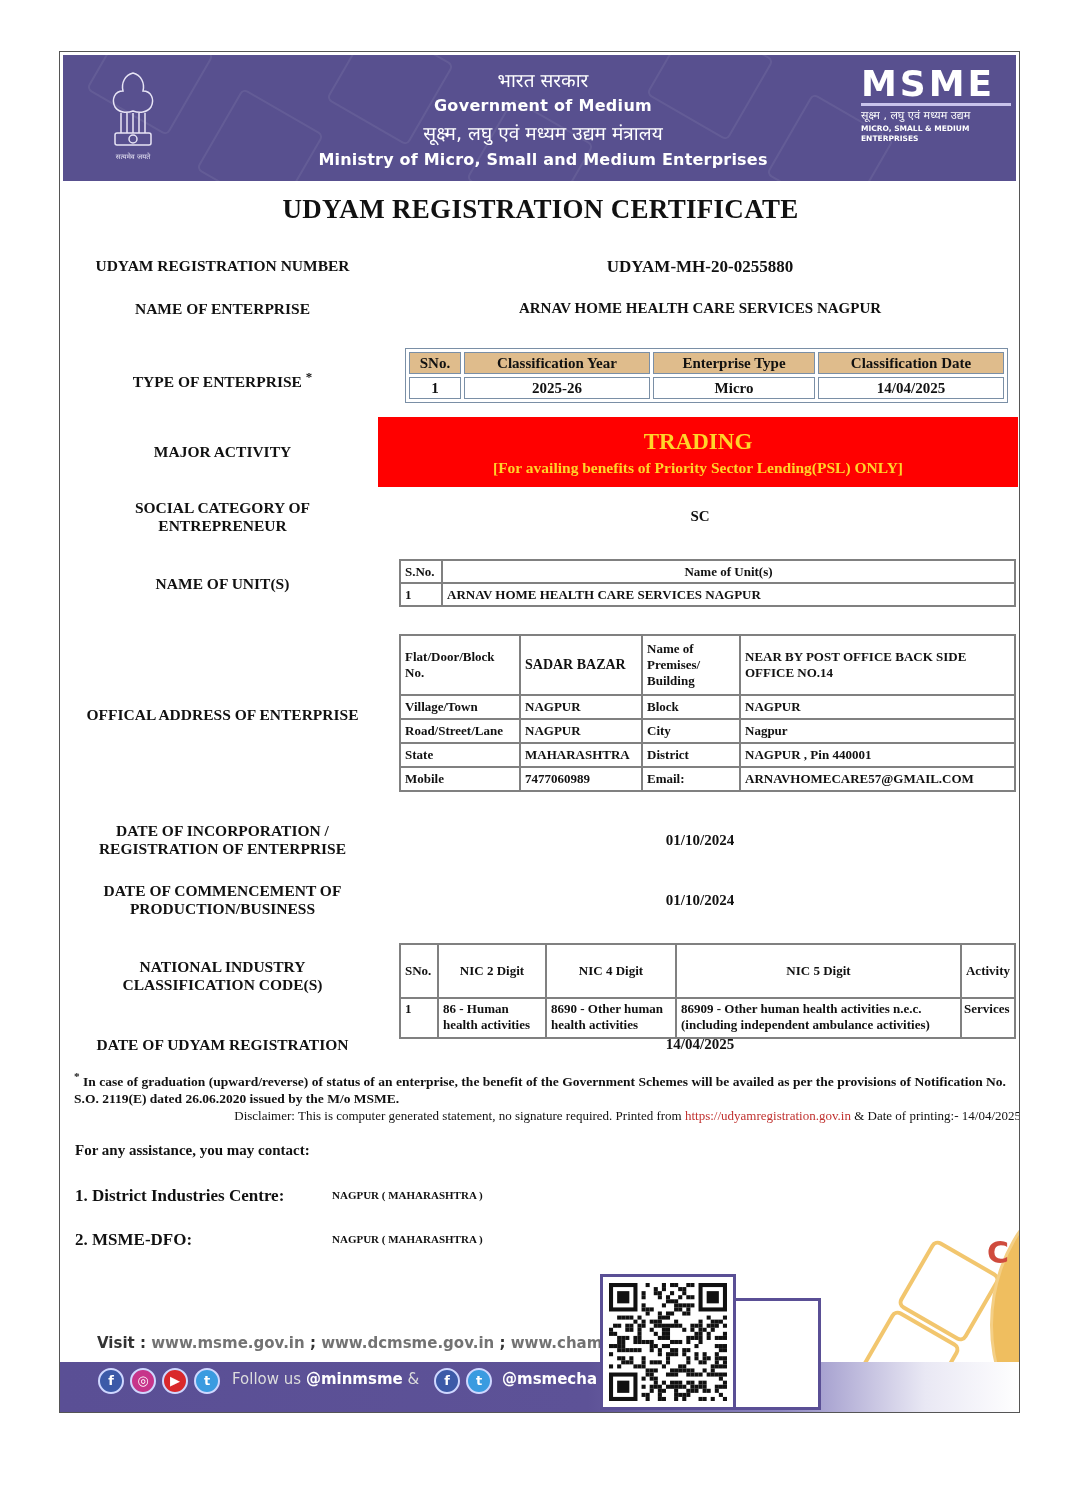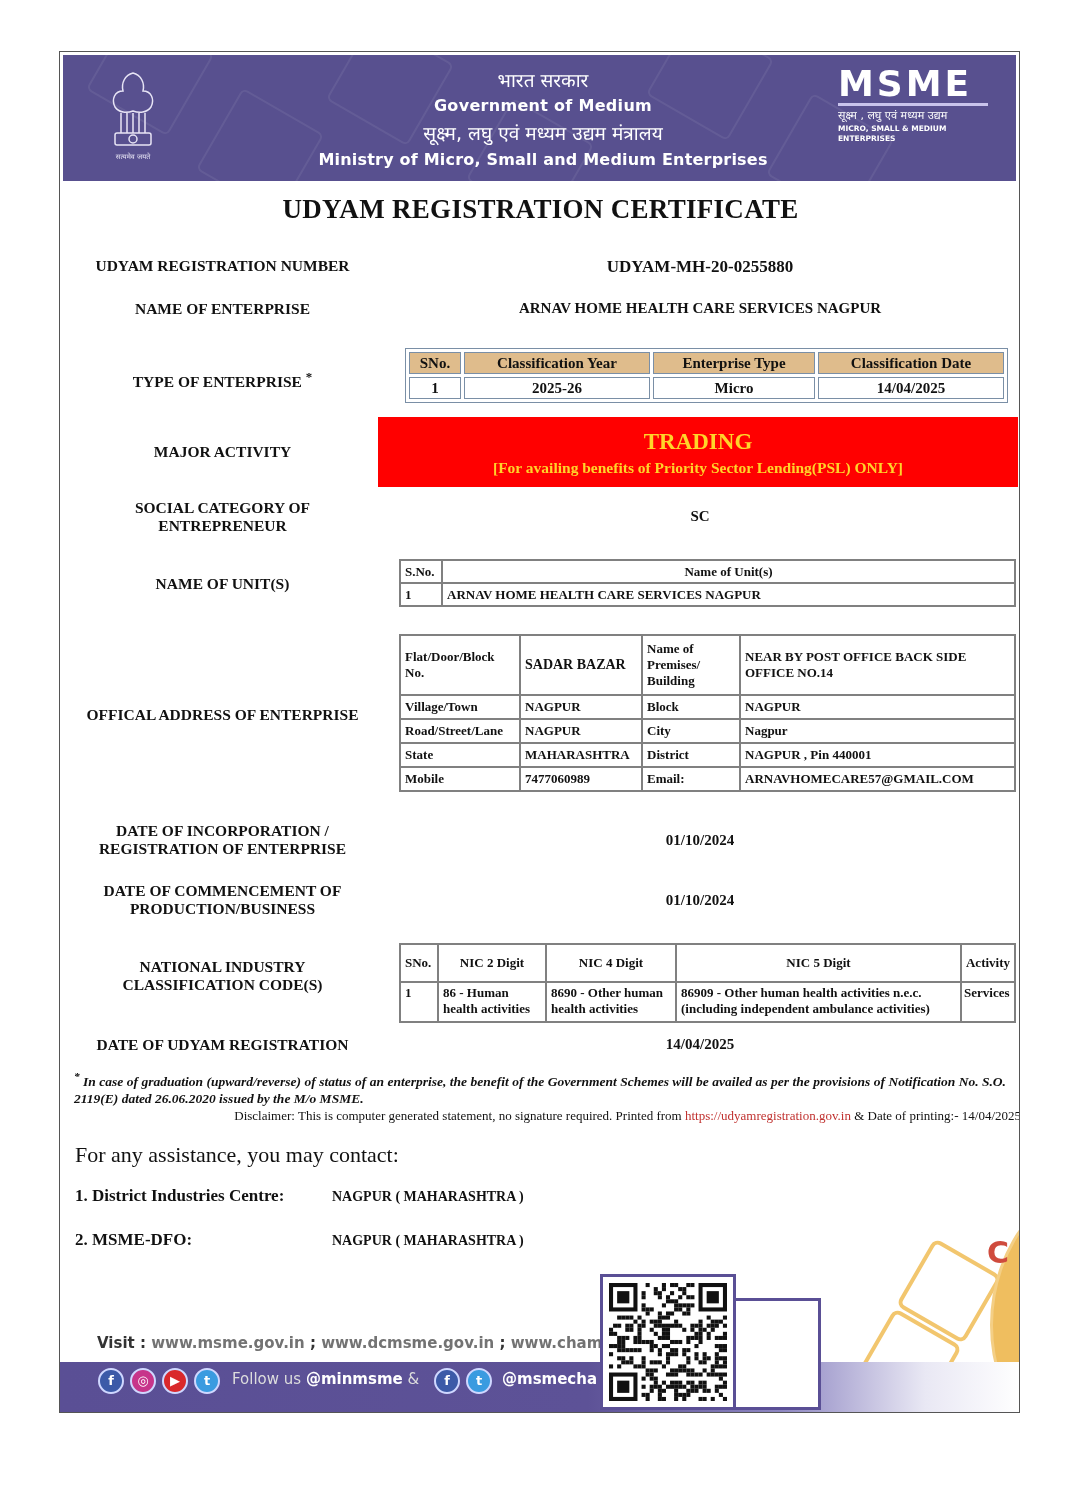--- a/index.html
+++ b/index.html
@@ -7,44 +7,44 @@
   .page{position:absolute;left:59px;top:51px;width:961px;height:1362px;border:1px solid #555;box-sizing:border-box;overflow:hidden;background:#fff;}
   
   .banner{position:absolute;left:3px;top:3px;width:953px;height:126px;background:#58508f;overflow:hidden;}
   .banner .hex{position:absolute;border:2px solid rgba(255,255,255,0.07);width:90px;height:90px;transform:rotate(30deg);border-radius:6px;}
   .emblem{position:absolute;left:40px;top:14px;width:60px;height:96px;}
   .banner-center{position:absolute;left:220px;top:12px;width:520px;text-align:center;color:#fff;font-family:"DejaVu Sans","Liberation Sans",sans-serif;}
   .banner-center .hi1{font-size:19px;line-height:26px;}
   .banner-center .en1{font-size:16px;line-height:26px;font-weight:bold;letter-spacing:0.3px;}
   .banner-center .hi2{font-size:19px;line-height:28px;}
   .banner-center .en2{font-size:16px;line-height:26px;font-weight:bold;letter-spacing:0.2px;}
-  .msme-logo{position:absolute;left:775px;top:12px;width:150px;color:#fff;font-family:"DejaVu Sans","Liberation Sans",sans-serif;}
+  .msme-logo{position:absolute;left:798px;top:12px;width:150px;color:#fff;font-family:"DejaVu Sans","Liberation Sans",sans-serif;}
   .msme-word{font-size:36px;font-weight:bold;letter-spacing:3px;line-height:34px;border-bottom:3px solid #c9c4ec;padding-bottom:2px;}
   .msme-hi{font-size:11px;line-height:16px;margin-top:2px;}
   .msme-en{font-size:7.5px;line-height:10px;font-weight:bold;}
   
   .title{position:absolute;left:0;top:142px;width:961px;text-align:center;font-size:27px;font-weight:bold;letter-spacing:0.3px;}
   .lbl{position:absolute;left:10px;width:305px;text-align:center;font-weight:bold;font-size:15.5px;line-height:18px;}
   .val{position:absolute;left:330px;width:620px;text-align:center;font-weight:bold;font-size:15px;}
   table{border-collapse:separate;font-family:"Liberation Serif",serif;margin-left:9px;}
   .cls-table{position:absolute;left:336px;top:296px;border-spacing:3px;border:1px solid #7a8fa6;}
   .cls-table td,.cls-table th{border:1px solid #7a8fa6;text-align:center;font-size:15px;font-weight:bold;height:18px;padding:1px 4px;}
   .cls-table th{background:#dfbc8c;}
   .red-box{position:absolute;left:318px;top:365px;width:640px;height:70px;background:#ff0000;text-align:center;color:#ffd42a;font-weight:bold;}
   .red-box .big{font-size:23px;line-height:32px;margin-top:9px;}
   .red-box .small{font-size:15.5px;line-height:20px;}
   .grid{position:absolute;border-collapse:collapse;border:2px solid #808080;}
   .grid td,.grid th{border:2px solid #808080;font-size:13px;font-weight:bold;padding:2px 4px;text-align:left;vertical-align:middle;}
   .grid th{text-align:center;}
-  .footnote{position:absolute;left:14px;top:1016px;width:932px;font-size:13.5px;font-weight:bold;line-height:17px;text-align:justify;font-style:italic;}
+  .footnote{position:absolute;left:14px;top:1016px;width:932px;font-size:13.5px;font-weight:bold;line-height:17px;text-align:justify;}
   .disclaimer{position:absolute;left:0;top:1056px;width:961px;text-align:right;font-size:13px;}
   .disclaimer .link{color:#c0312f;}
-  .assist{position:absolute;left:15px;top:1090px;font-size:22px;font-weight:normal;}
+  .assist{position:absolute;left:15px;top:1090px;font-size:15px;font-weight:bold;}
   .contact-l{position:absolute;left:15px;font-size:17px;font-weight:bold;}
-  .contact-v{position:absolute;left:272px;font-size:14px;font-weight:bold;}
+  .contact-v{position:absolute;left:272px;font-size:11px;font-weight:bold;}
   .visit{position:absolute;left:37px;top:1282px;font-family:"DejaVu Sans","Liberation Sans",sans-serif;font-weight:bold;font-size:15px;color:#333;white-space:nowrap;}
   .visit .u{color:#737373;}
   .follow-bar{position:absolute;left:0;top:1310px;width:961px;height:50px;background:linear-gradient(90deg,#5a4f95 0%,#5d5297 55%,#8e87c2 75%,#e9e8f4 90%,#fff 100%);}
   .social{position:absolute;top:1316px;width:26px;height:26px;border-radius:50%;border:2px solid #cfd7ff;box-sizing:border-box;color:#fff;font-family:"DejaVu Sans",sans-serif;font-size:13px;text-align:center;line-height:22px;font-weight:bold;}
   .follow-text{position:absolute;top:1318px;font-family:"DejaVu Sans","Liberation Sans",sans-serif;color:#ddd;font-size:15px;white-space:nowrap;}
   .follow-text b{color:#fff;}
   .qr-frame{position:absolute;left:540px;top:1222px;width:136px;height:136px;border:3px solid #5a4f95;background:#fff;box-sizing:border-box;}
   .qr-frame2{position:absolute;left:675px;top:1246px;width:86px;height:112px;border:3px solid #5a4f95;border-left:none;background:#fff;box-sizing:border-box;}
   .champ-circle{position:absolute;left:930px;top:1120px;width:260px;height:300px;border-radius:50%;background:#efbe5f;border:3px solid #f4cf85;}
   .champ-c{position:absolute;left:927px;top:1183px;font-family:"DejaVu Sans",sans-serif;font-weight:bold;font-size:30px;color:#cf4b3d;}
@@ -194,21 +194,21 @@
     <div>NATIONAL INDUSTRY</div>
     <div>CLASSIFICATION CODE(S)</div>
   </div>
   <table class="grid" style="left:330px;top:891px;width:617px;">
     <tbody>
         <tr>
       <th style="width:28px;height:18px;text-align:left;">SNo.</th>
       <th style="width:98px;">NIC 2 Digit</th>
       <th style="width:120px;">NIC 4 Digit</th>
       <th>NIC 5 Digit</th>
-      <th style="width:48px;padding:10px 2px;">Activity</th>
+      <th style="width:48px;padding:18px 2px;">Activity</th>
     </tr>
     <tr>
       <td style="vertical-align:top;height:34px;">1</td>
       <td style="vertical-align:top;">86 - Human health activities</td>
       <td style="vertical-align:top;">8690 - Other human health activities</td>
       <td style="vertical-align:top;">86909 - Other human health activities n.e.c. (including independent ambulance activities)</td>
       <td style="vertical-align:top;padding:2px 2px;">Services</td>
     </tr>
   </tbody>
     </table>

